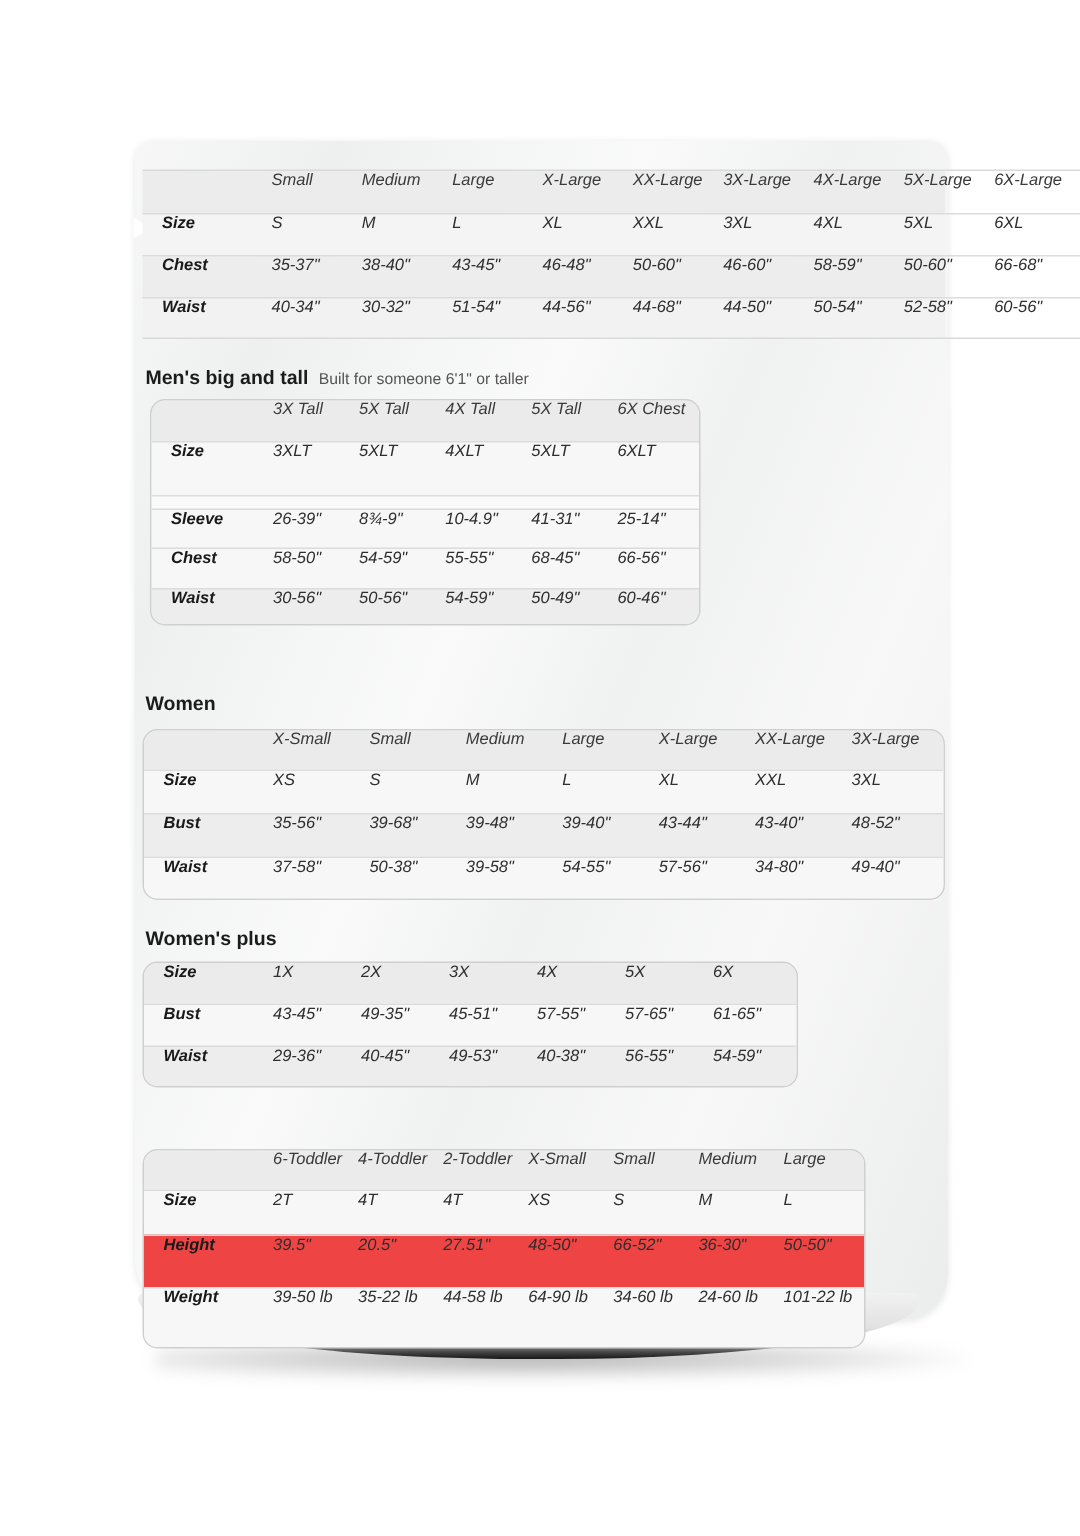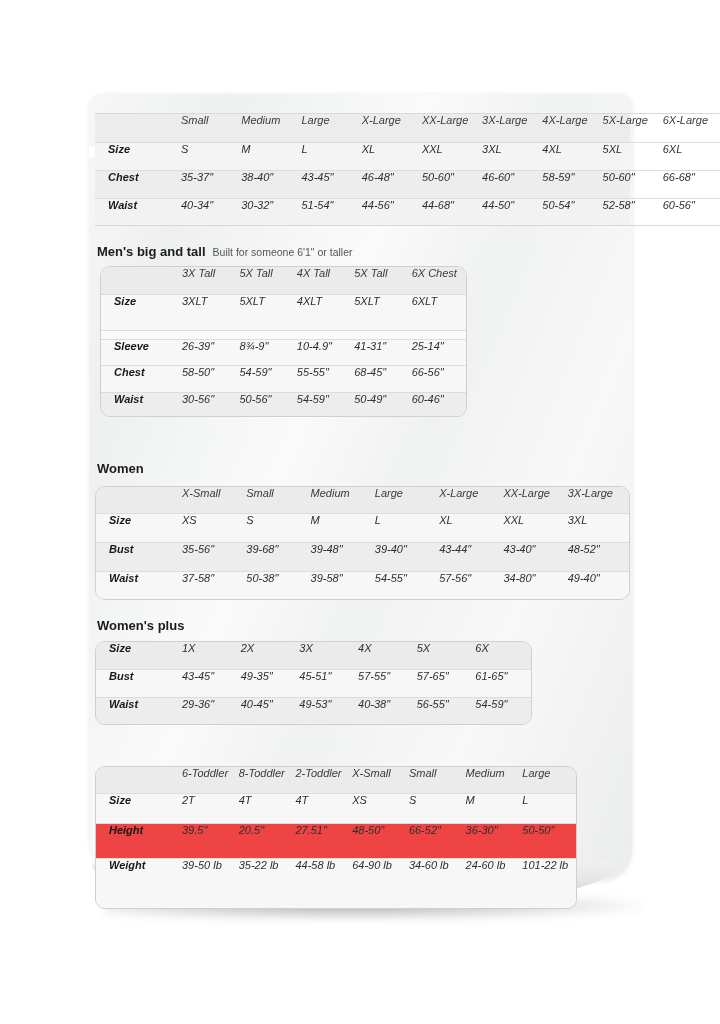--- a/index.html
+++ b/index.html
@@ -218,21 +218,21 @@
           <div class="cell">40-38"</div>
           <div class="cell">56-55"</div>
           <div class="cell">54-59"</div>
         </div>
       </div>
       <div class="heading" style="left: 97px; top: 742px; margin-top: 46px;"><span>Toddler girls</span></div>
       <div class="tbl boxed" style="left: 95px; top: 766px; width: 480px;">
         <div class="row head" style="height: 26px; background: rgb(235, 235, 235);">
           <div class="cell label" style="width: 70px;"></div>
           <div class="cell hd">6-Toddler</div>
-          <div class="cell hd">8-Toddler</div>
+          <div class="cell hd">4-Toddler</div>
           <div class="cell hd">2-Toddler</div>
           <div class="cell hd">X-Small</div>
           <div class="cell hd">Small</div>
           <div class="cell hd">Medium</div>
           <div class="cell hd">Large</div>
         </div>
         <div class="row" style="height: 30px; background: rgb(247, 247, 247);">
           <div class="cell label" style="width: 70px;">Size</div>
           <div class="cell">2T</div>
           <div class="cell">4T</div>
@@ -245,21 +245,21 @@
         <div class="row" style="height: 35px; background: #ef4444;">
           <div class="cell label" style="width: 70px;">Height</div>
           <div class="cell">39.5"</div>
           <div class="cell">20.5"</div>
           <div class="cell">27.51"</div>
           <div class="cell">48-50"</div>
           <div class="cell">66-52"</div>
           <div class="cell">36-30"</div>
           <div class="cell">50-50"</div>
         </div>
-        <div class="row" style="height: 50px; background: rgb(247, 247, 247);">
+        <div class="row" style="height: 40px; background: rgb(247, 247, 247);">
           <div class="cell label" style="width: 70px;">Weight</div>
           <div class="cell">39-50 lb</div>
           <div class="cell">35-22 lb</div>
           <div class="cell">44-58 lb</div>
           <div class="cell">64-90 lb</div>
           <div class="cell">34-60 lb</div>
           <div class="cell">24-60 lb</div>
           <div class="cell">101-22 lb</div>
         </div>
       </div>

